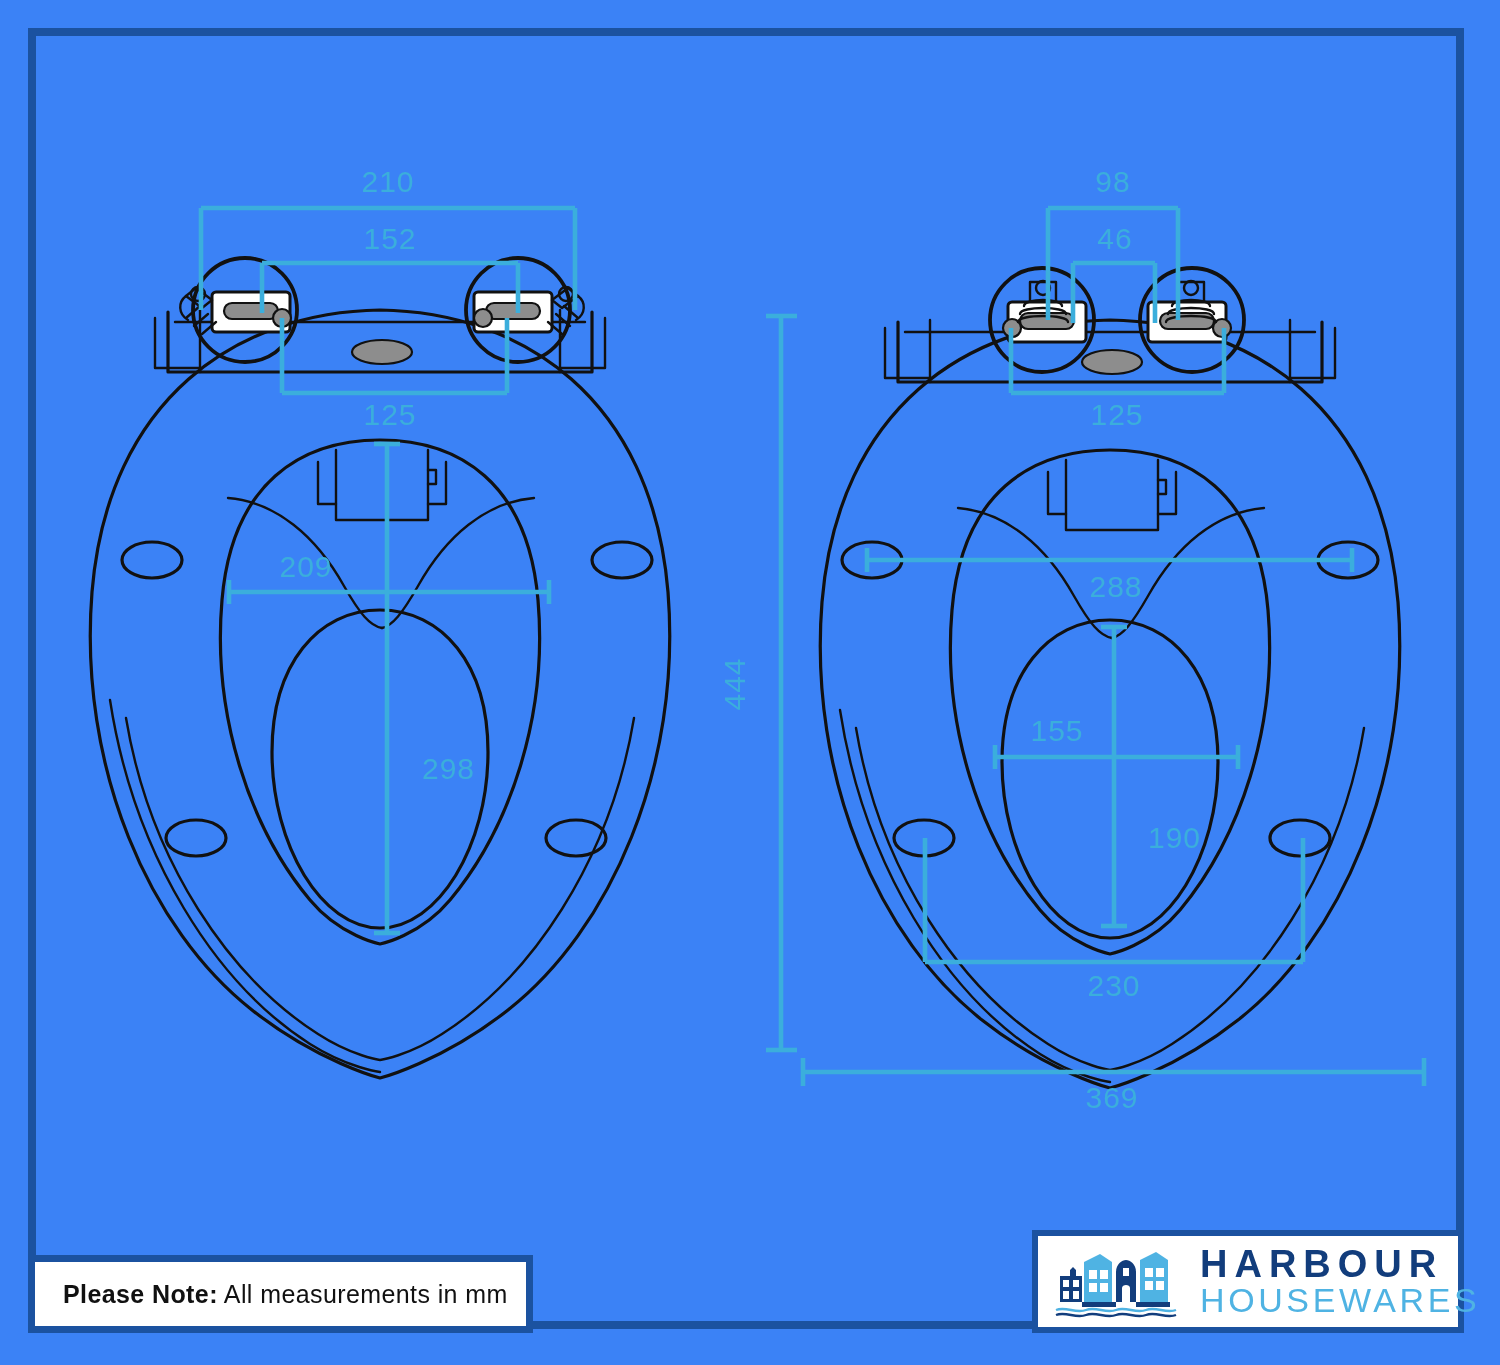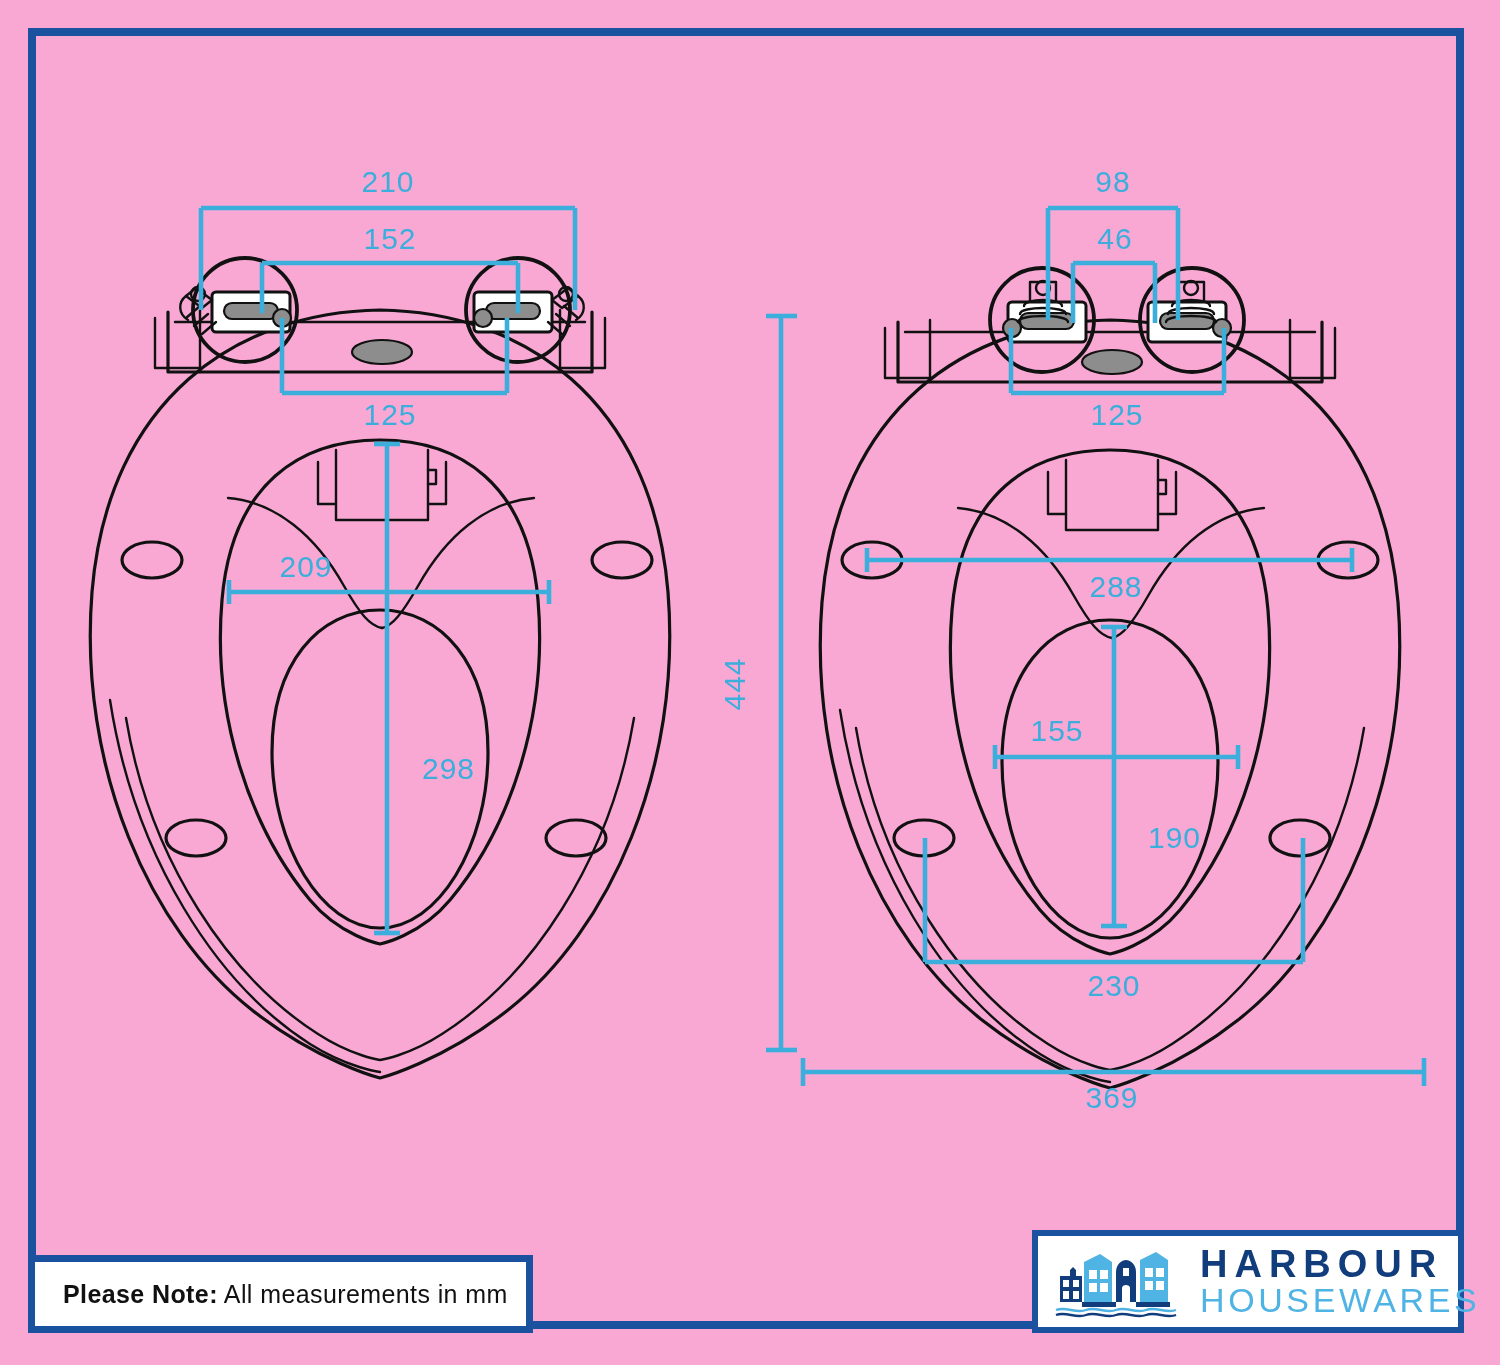--- a/index.html
+++ b/index.html
@@ -12,21 +12,21 @@
     height: 1365px;
     font-family: "Liberation Sans", sans-serif;
     position: relative;
     overflow: hidden;
   }
   #sheet {
     position: absolute;
     left: 0; top: 0;
     width: 1500px;
     height: 1365px;
-    background: #f9a8d4;
+    background: #3b82f6;
   }
   #outer-frame {
     position: absolute;
     left: 28px;
     top: 28px;
     width: 1436px;
     height: 1301px;
     border: 8px solid #1B52A0;
     box-sizing: border-box;
     pointer-events: none;

